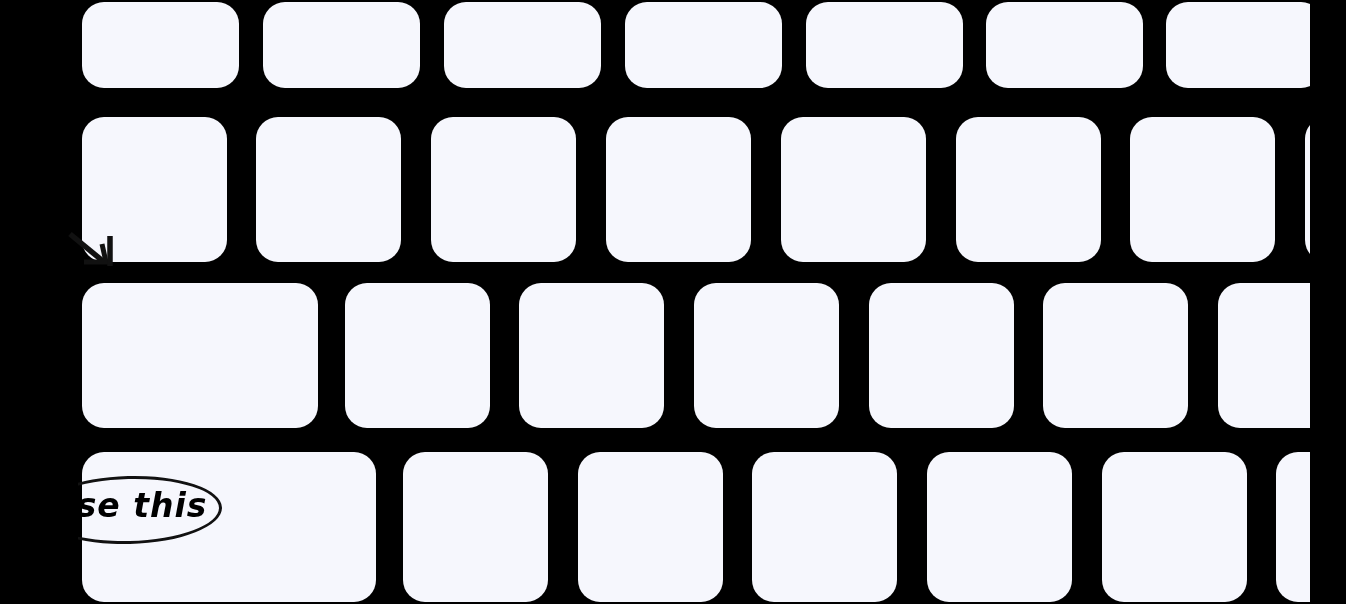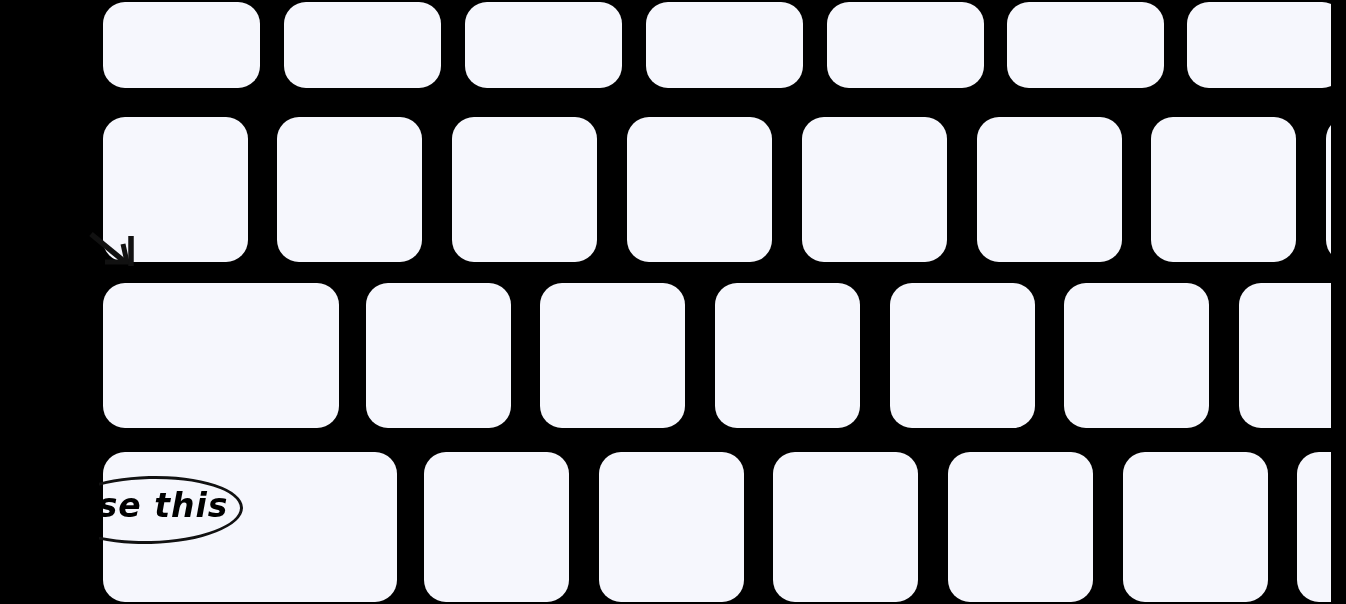--- a/index.html
+++ b/index.html
@@ -13,21 +13,20 @@
     height: 604px;
     overflow: hidden;
     font-family: "Liberation Sans", sans-serif;
   }
   #keyboard-surface {
     position: relative;
     width: 1310px;
     height: 604px;
     background: #000000;
     overflow: hidden;
-    margin-left: 21px;
   }
   .key {
     position: absolute;
     background: #f6f7fd;
     border-radius: 22px;
     box-sizing: border-box;
   }
   
   #tab-arrow-icon {
     position: absolute;

